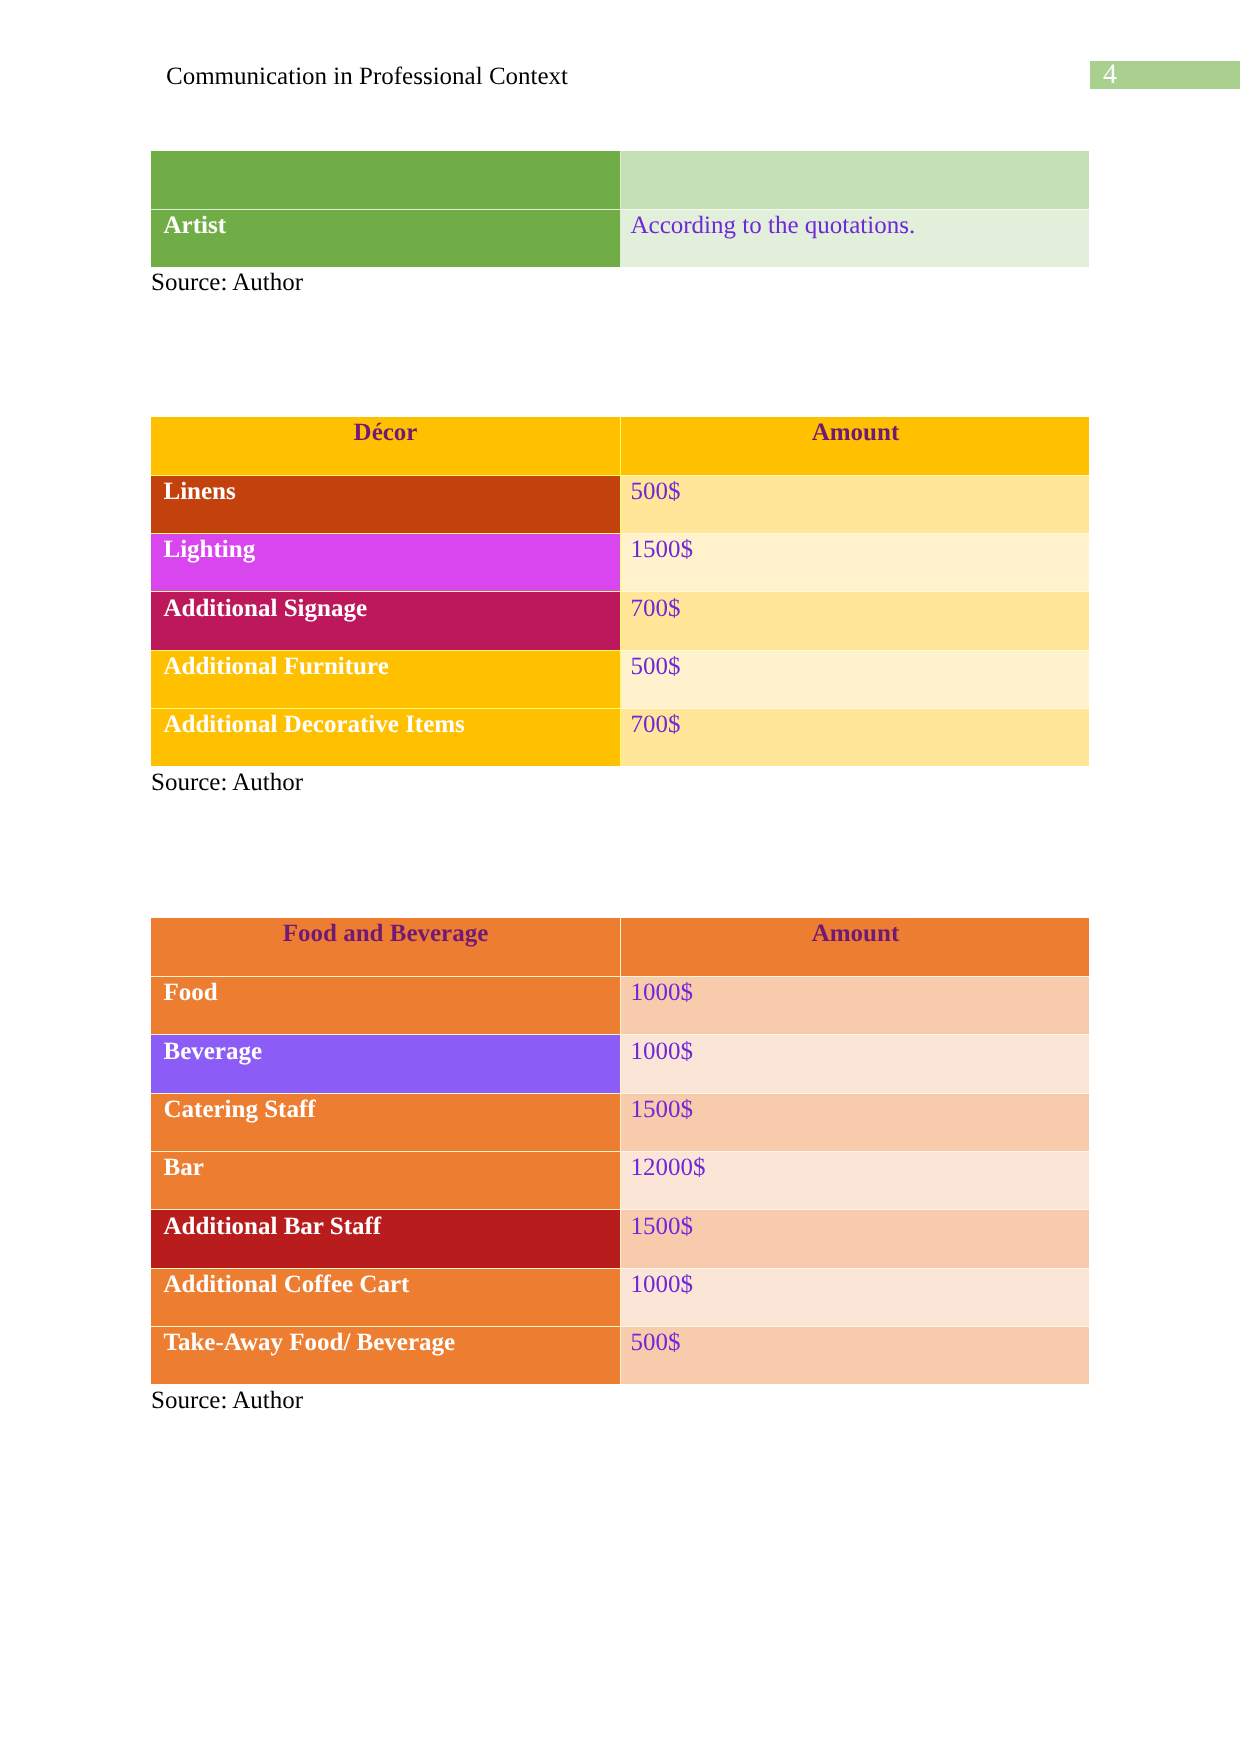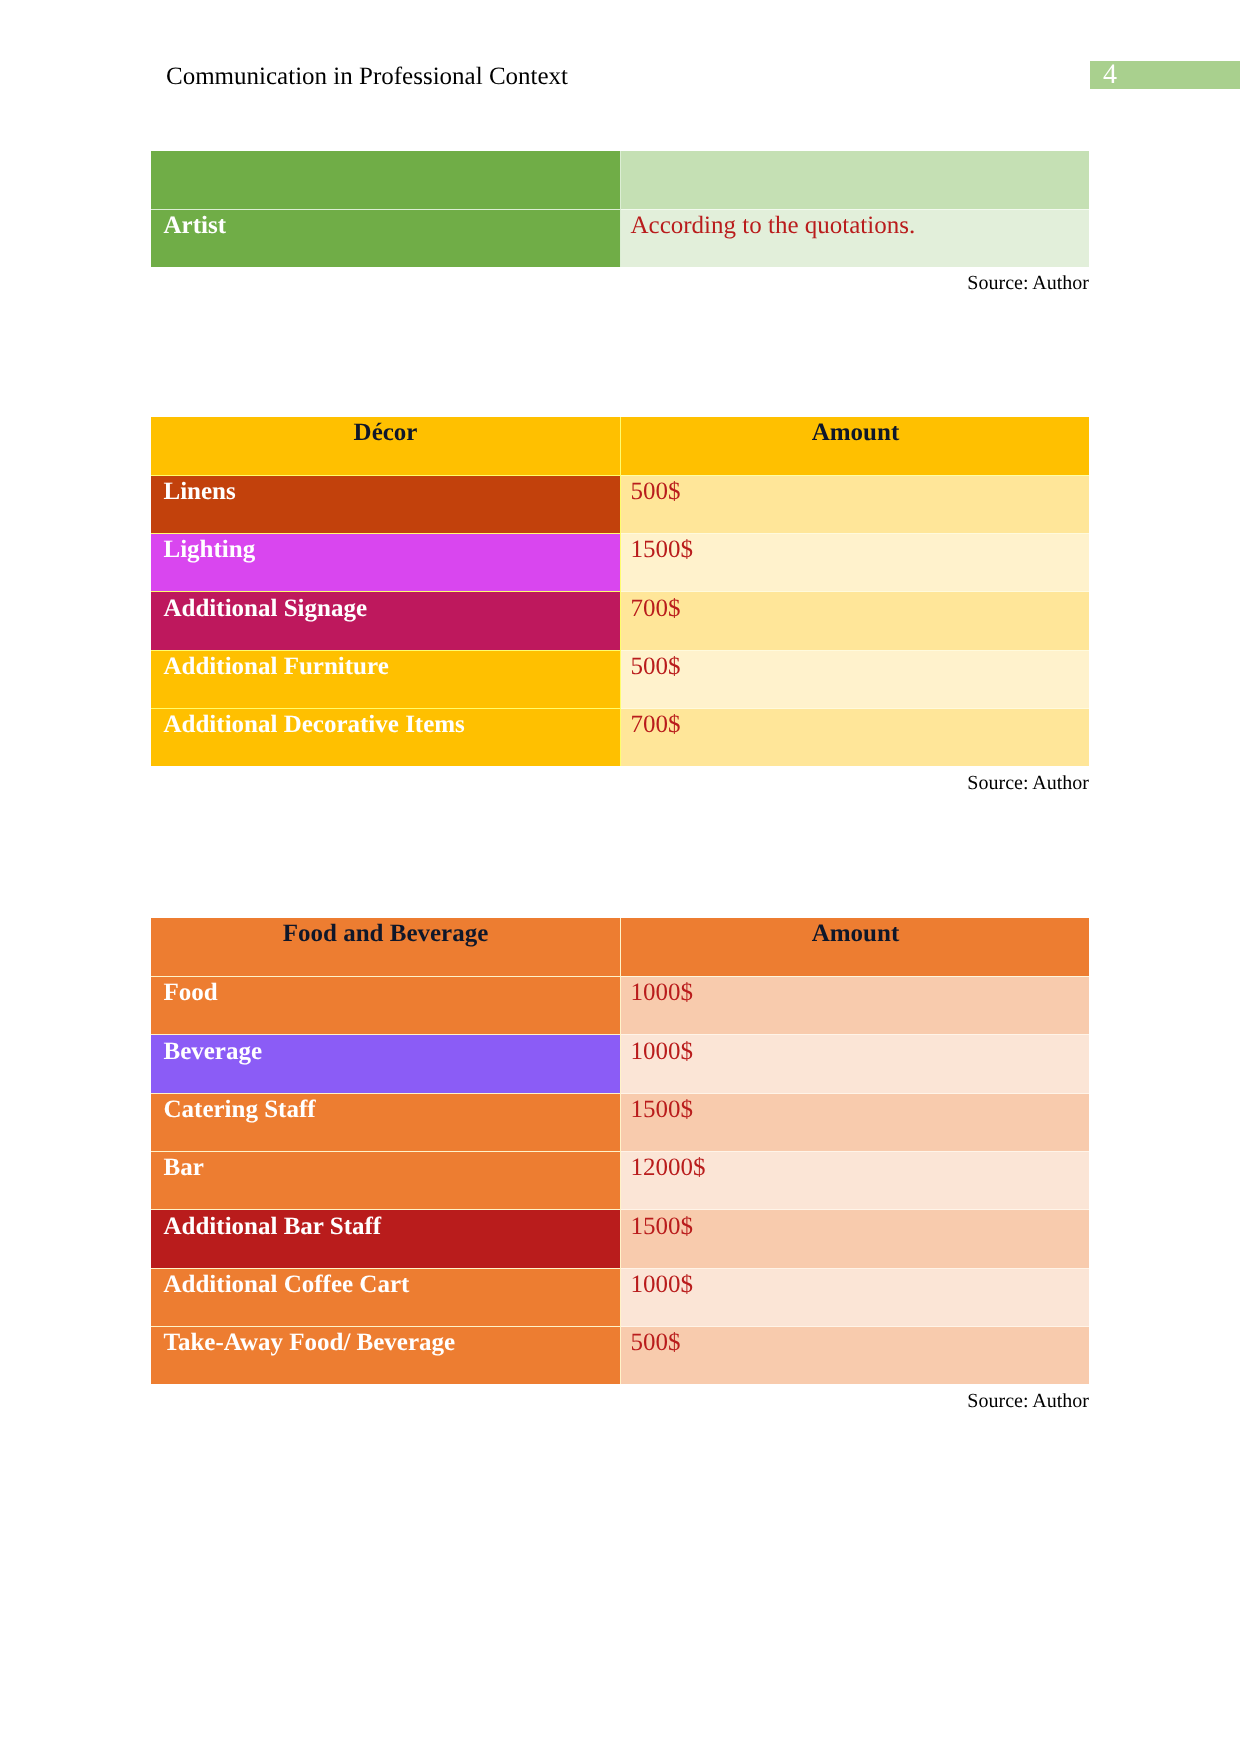--- a/index.html
+++ b/index.html
@@ -54,28 +54,28 @@
   .tbl.gold   { --div:#fffd6e; --div2:#fffadc; --div3:#ffffa5; }
   .tbl.orange { --div:#fff3c9; --div2:#fff4e8; --div3:#fff7dd; }
 
   .txt {
     position:absolute;
     left:13px; top:2.3px;
     font-size:25px; line-height:28px;
     white-space:nowrap;
   }
   .txt.lbl { font-weight:bold; color:#ffffff; }
-  .txt.val { color:#b91c1c; left:10px; }
-  .txt.hdr { font-weight:bold; color:#0f172a; left:0; width:470px; text-align:center; top:2.5px; }
+  .txt.val { color:#6d28d9; left:10px; }
+  .txt.hdr { font-weight:bold; color:#701a75; left:0; width:470px; text-align:center; top:2.5px; }
 
   .source {
     position:absolute;
     left:151px; width:938px;
-    font-size:20px; line-height:28px;
-    text-align:right;
+    font-size:25px; line-height:28px;
+    text-align:left;
   }
 </style>
 </head>
 <body>
 
 <div class="page">
 
   <div class="header-title">Communication in Professional Context</div>
   <div class="page-number-band" style="background: rgb(169, 208, 142);">
     <div class="page-number">4</div>

